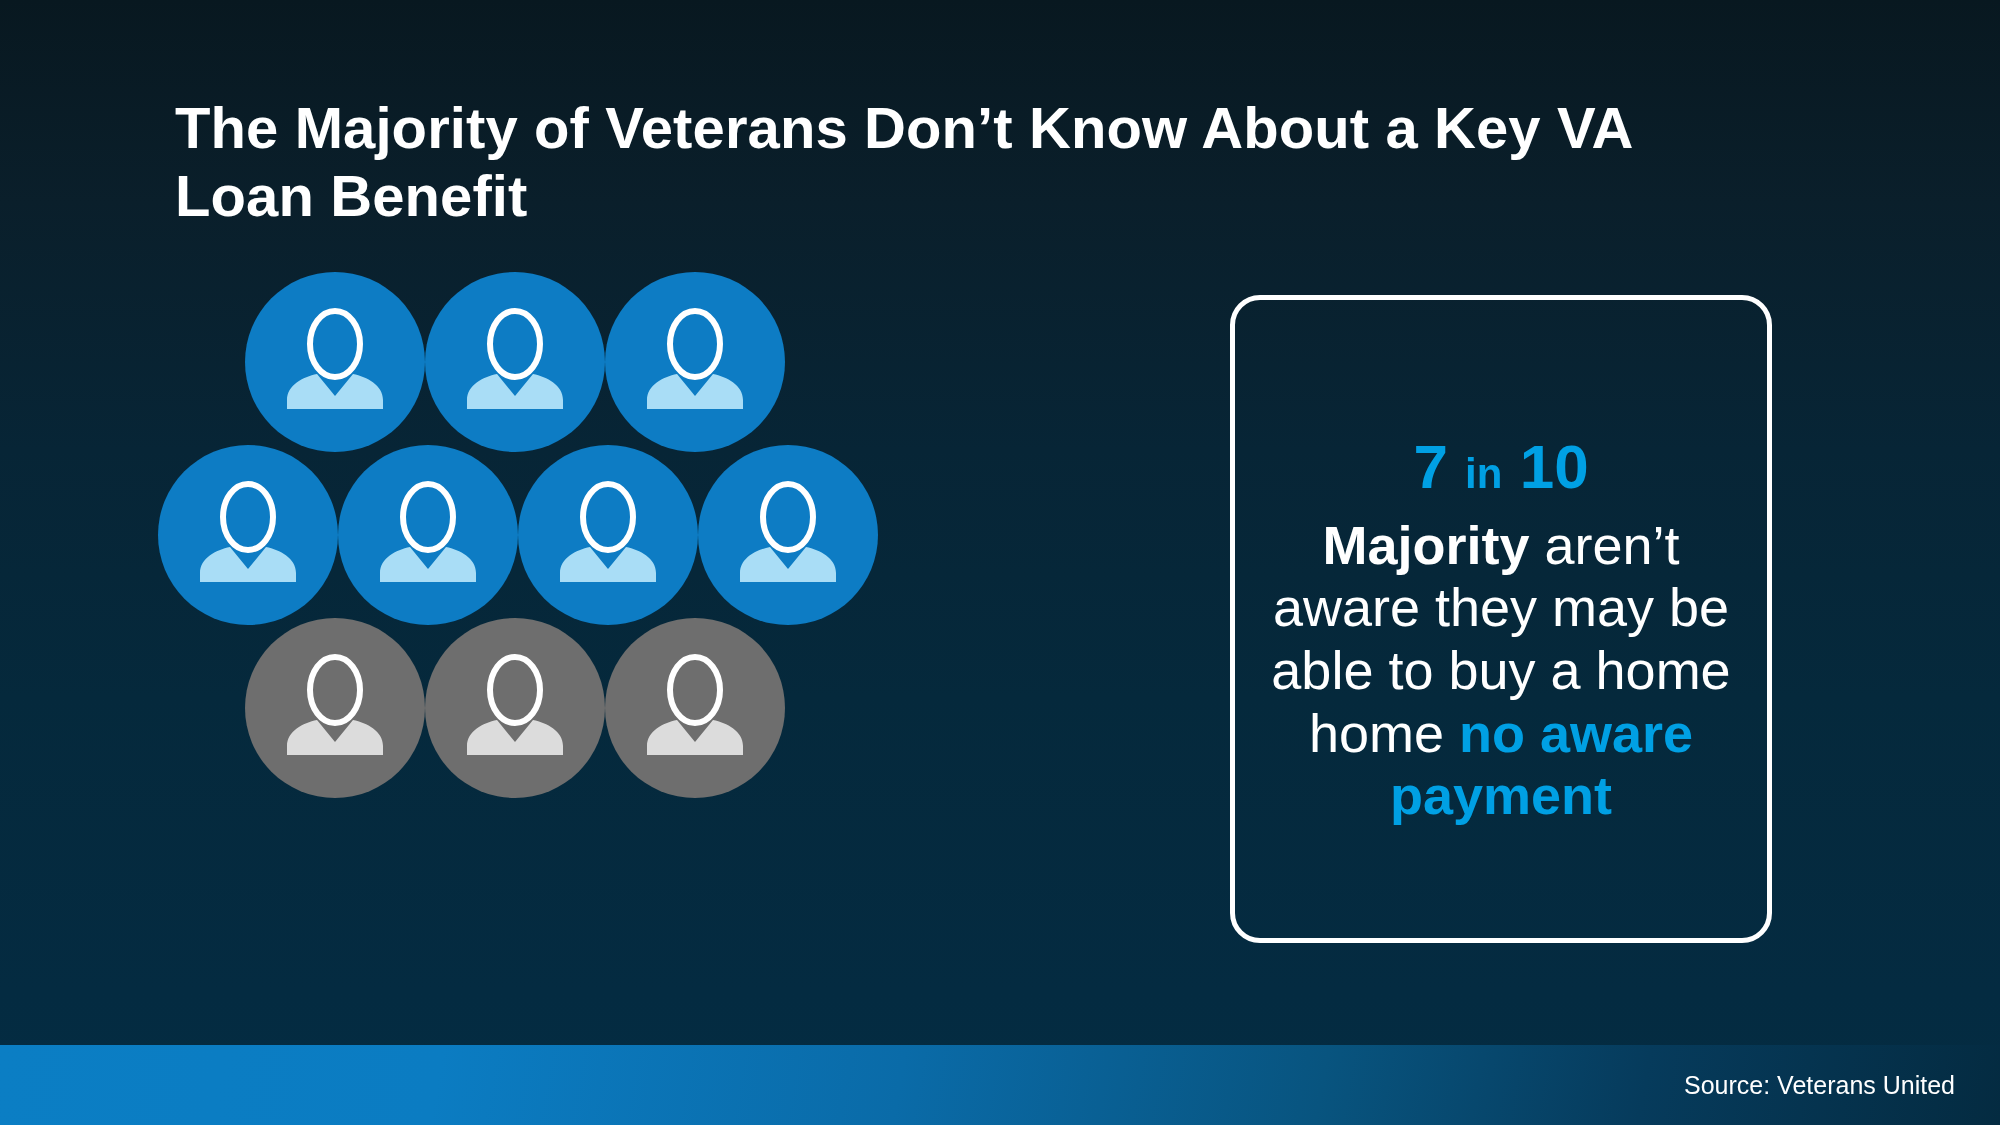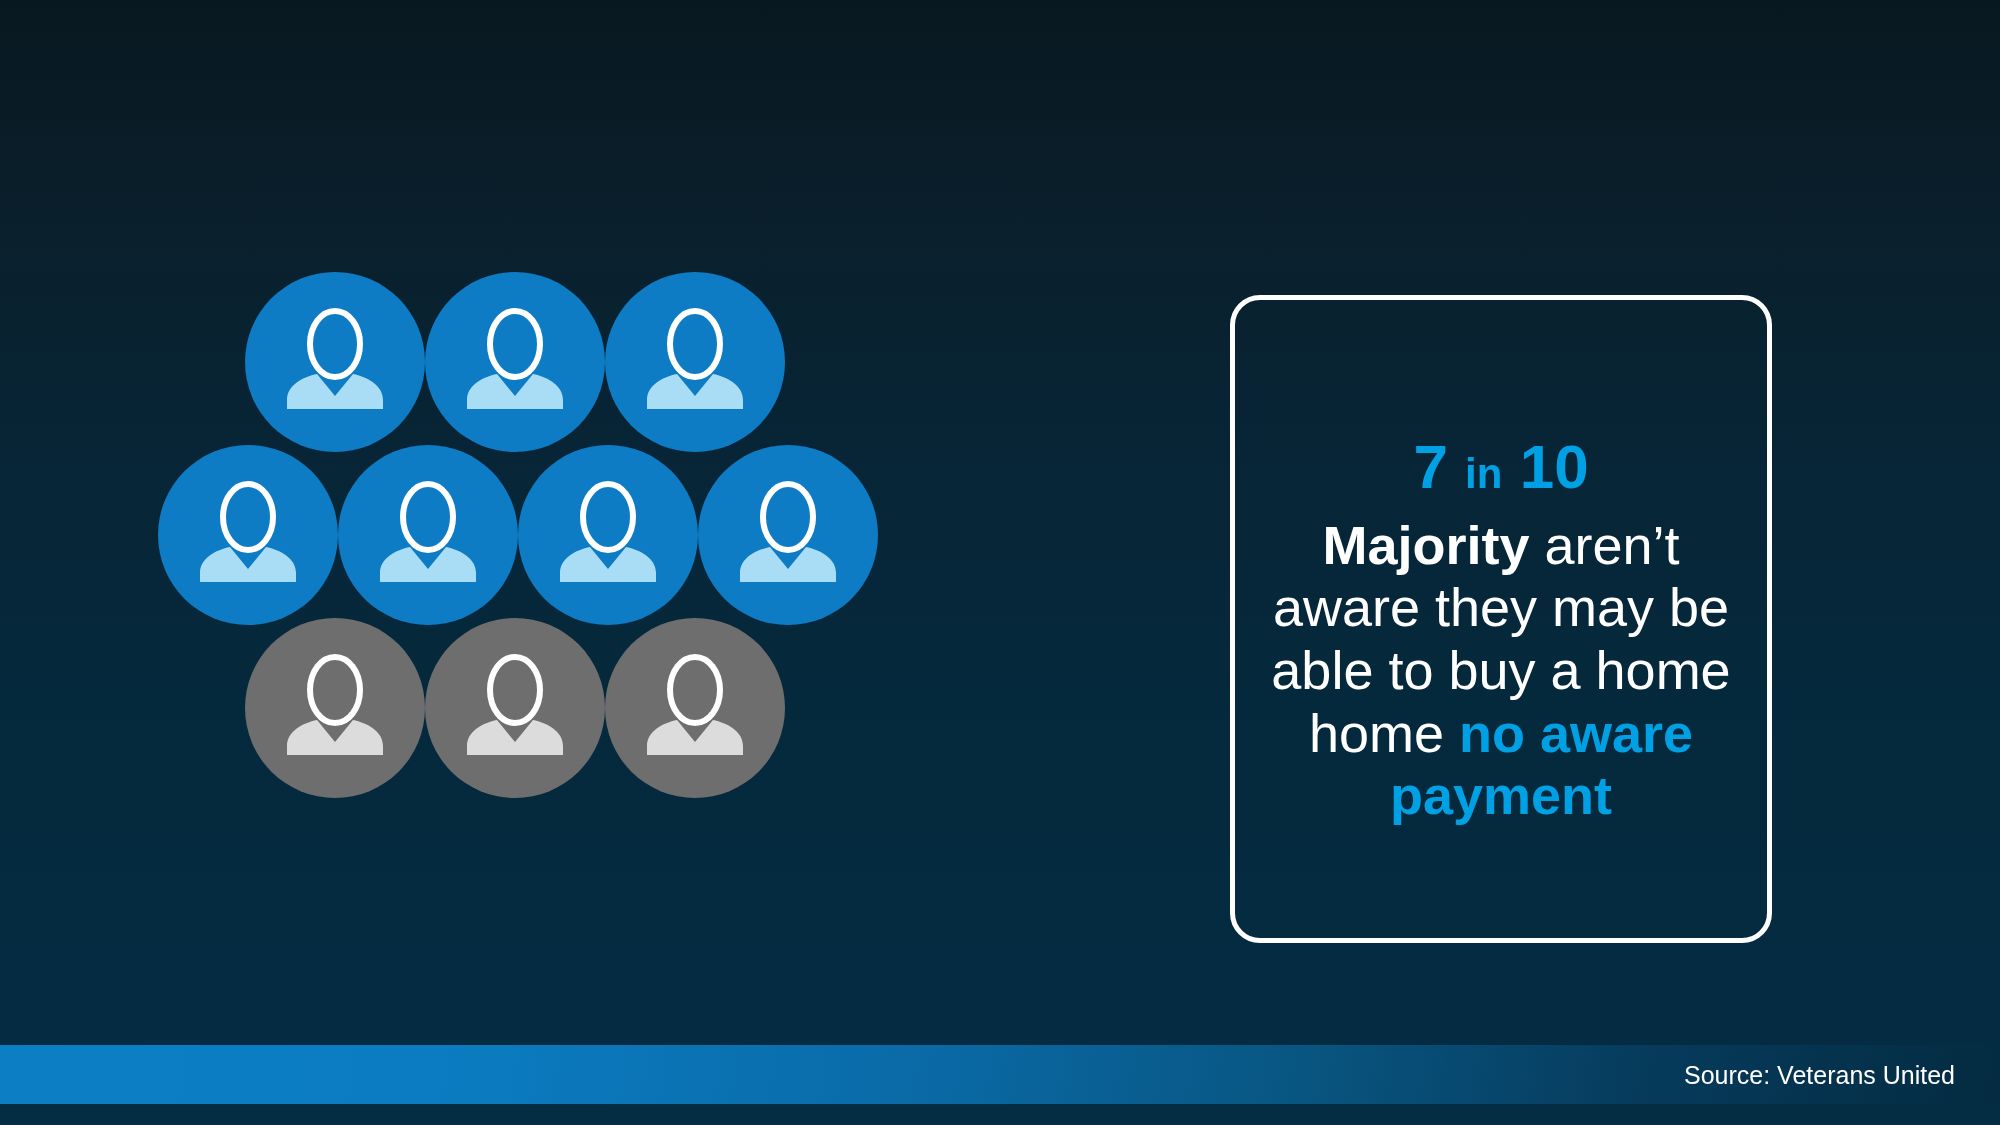--- a/index.html
+++ b/index.html
@@ -90,21 +90,21 @@
   }
   .bold-white { font-weight: bold; color: #ffffff; }
   .accent-blue { color: #00a0e4; font-weight: bold; }
 
   
   #footer-bar {
     position: absolute;
     left: 0;
     top: 1045px;
     width: 2000px;
-    height: 59px;
+    height: 80px;
     background: linear-gradient(100deg,
         #0b7ec4 0%,
         #0b7cc2 22%,
         #0a6ba8 45%,
         #08547f 66%,
         #063b5c 82%,
         #042b41 100%);
   }
   #source-text {
     position: absolute;
@@ -114,20 +114,21 @@
     color: #ffffff;
     font-size: 25px;
     white-space: nowrap;
   }
 </style>
 </head>
 <body>
 
 <div id="stage">
 
+  <h1 id="title">The Majority of Veterans Don’t Know About a Key VA Loan Benefit</h1>
 
   <div id="icon-grid">
       <div class="person-icon" style="left: 245px; top: 272px;">
         <svg viewBox="0 0 180 180" xmlns="http://www.w3.org/2000/svg">
           <circle cx="90" cy="90" r="90" fill="#0d7cc4"></circle>
           <path d="M42 137 L42 128 C42 113 58 105 72 102 L90 124 L108 102 C122 105 138 113 138 128 L138 137 Z" fill="#a9ddf6"></path>
           <ellipse cx="90" cy="72" rx="25" ry="33" fill="none" stroke="#ffffff" stroke-width="6"></ellipse>
         </svg>
       </div>
       <div class="person-icon" style="left: 425px; top: 272px;">

